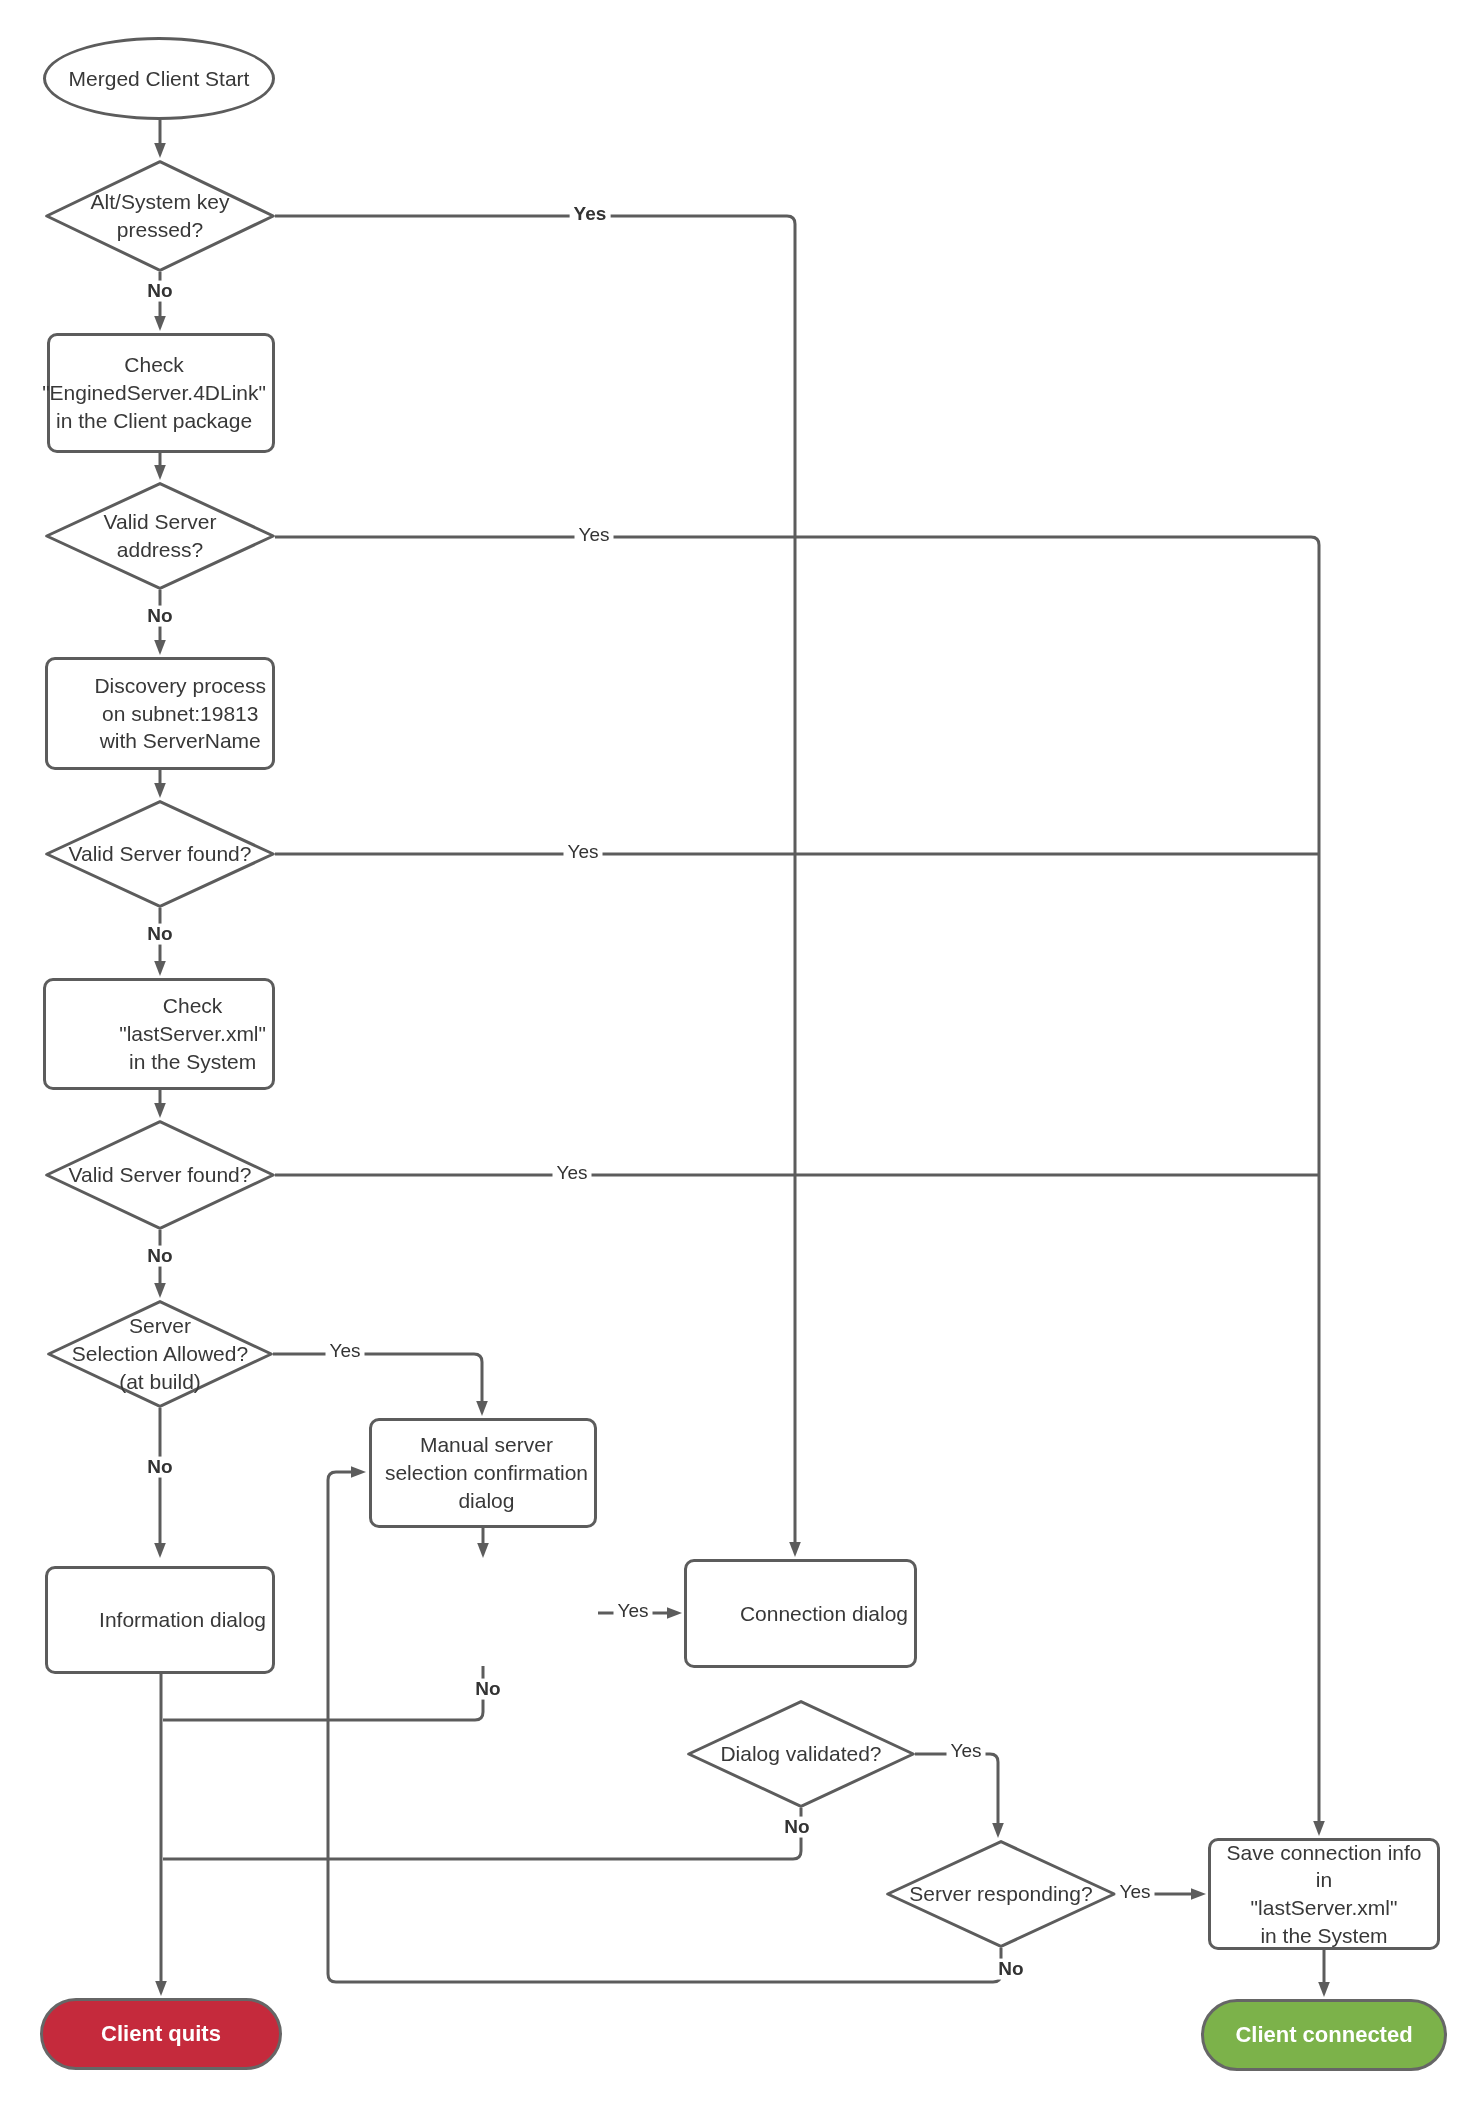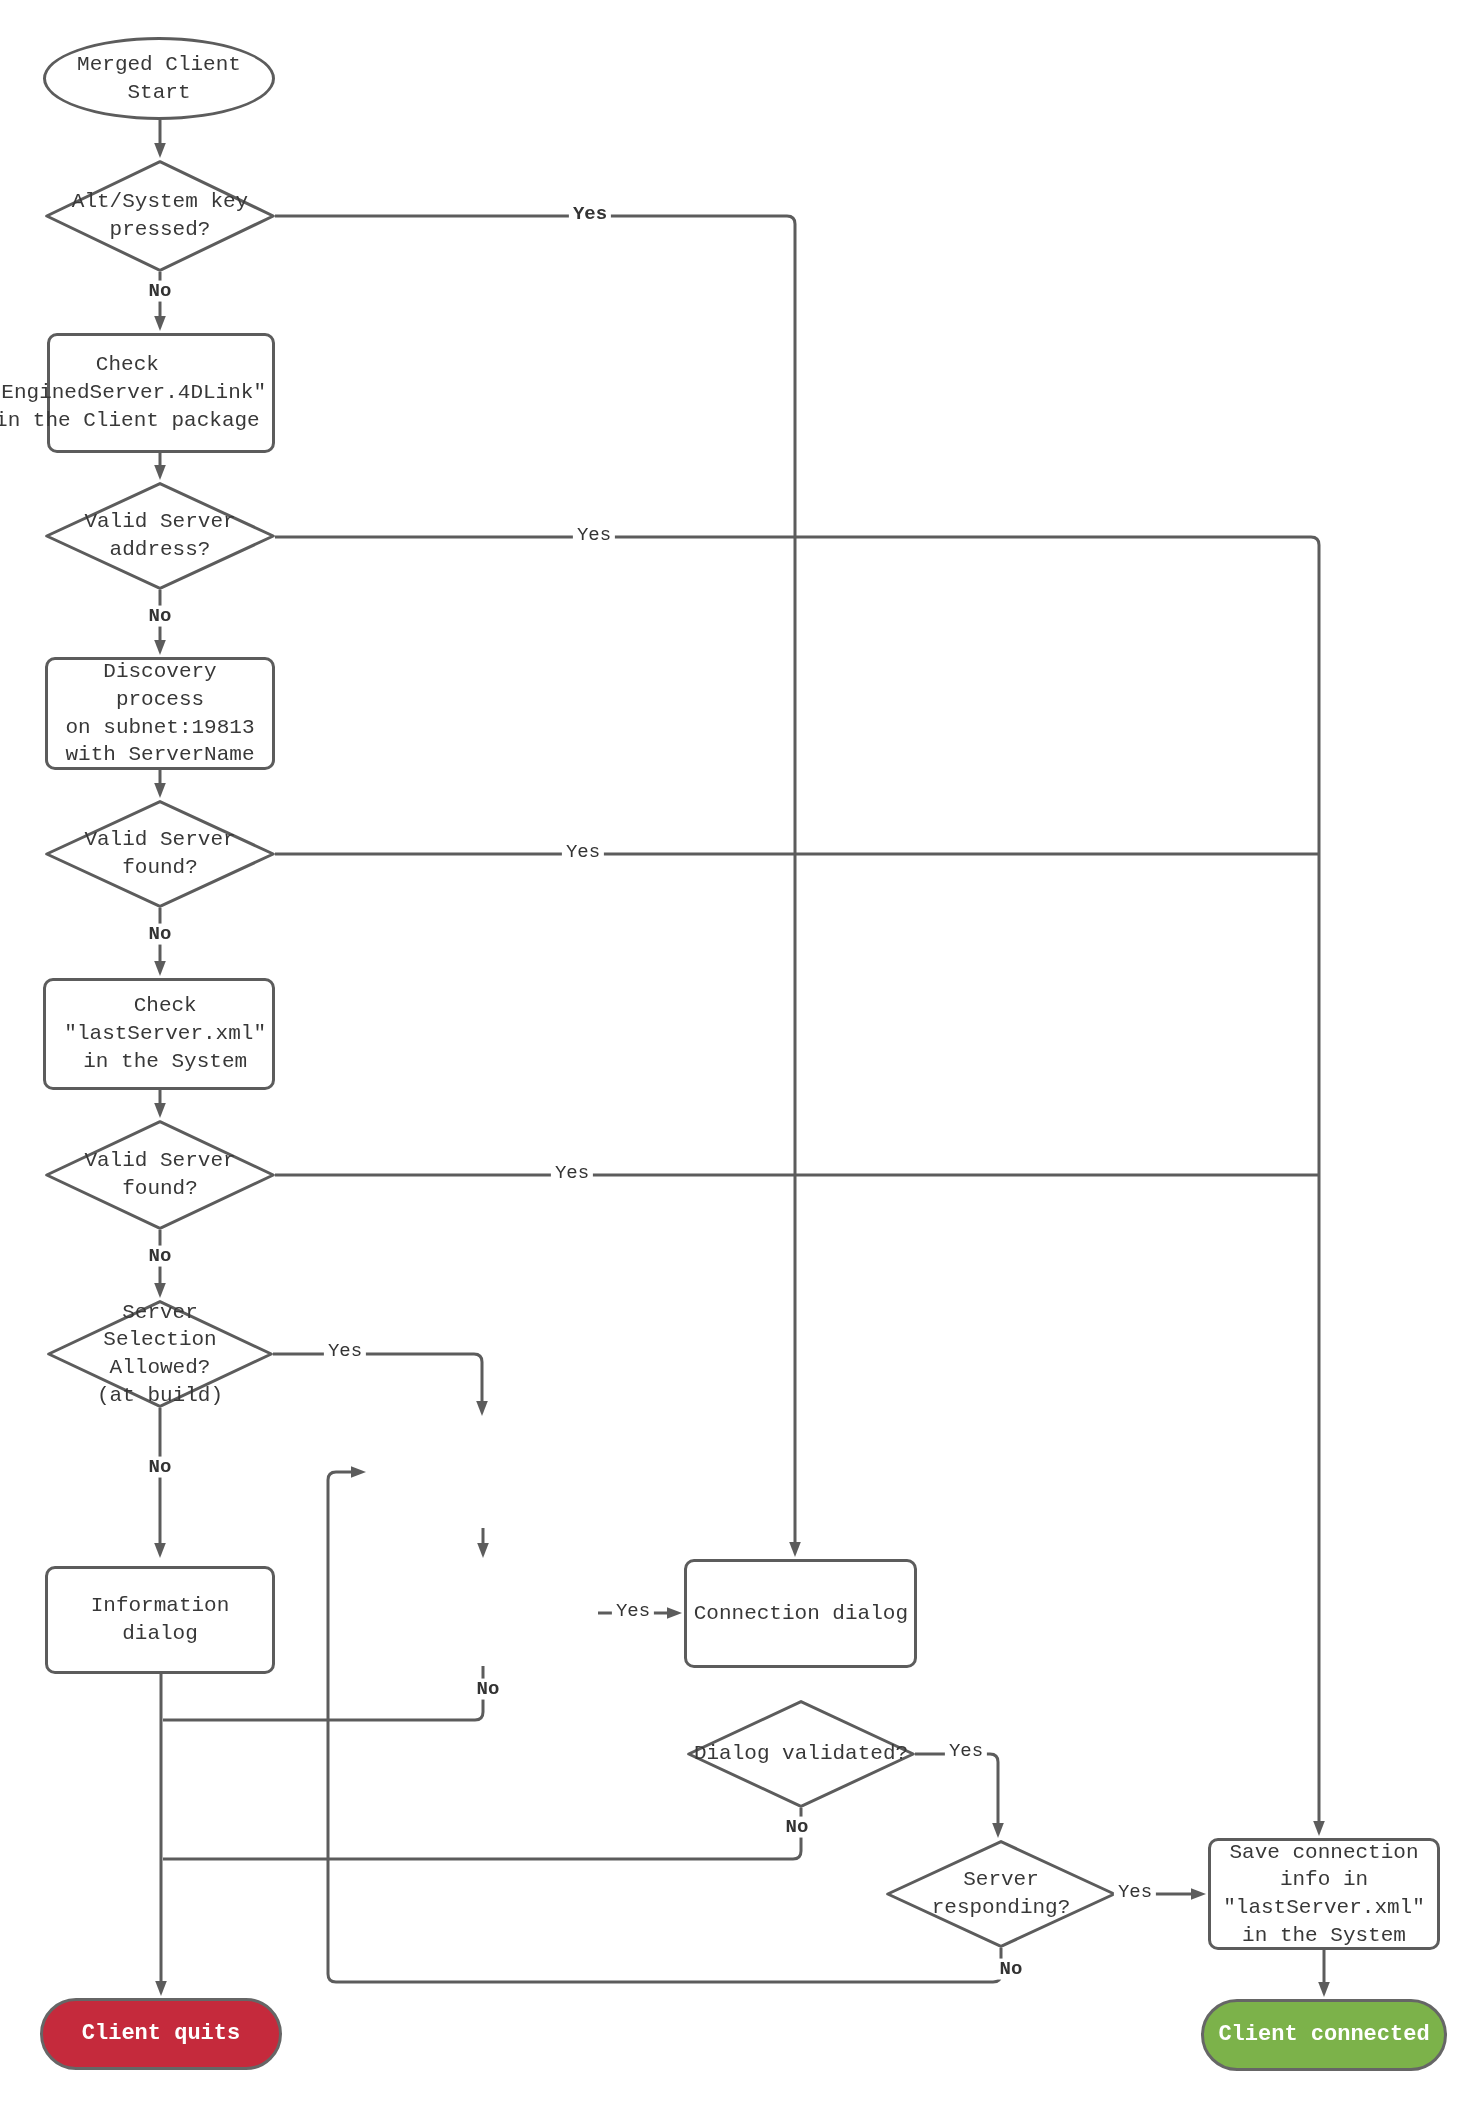--- a/index.html
+++ b/index.html
@@ -1,18 +1,18 @@
 <!DOCTYPE html>
 <html><head>
 <meta charset="utf-8">
 <style>
   html,body { margin:0; padding:0; background:#ffffff; }
   #stage {
     position:relative; width:1484px; height:2113px; background:#ffffff;
-    font-family:Liberation Mono, monospace; overflow:hidden;
+    font-family:Liberation Sans, sans-serif; overflow:hidden;
   }
   #edge-layer { position:absolute; left:0; top:0; width:1484px; height:2113px; }
   #node-layer, #label-layer { position:absolute; left:0; top:0; width:100%; height:100%; pointer-events:none; }
   .node {
     position:absolute; box-sizing:border-box;
     display:flex; align-items:center; justify-content:center;
     text-align:center; color:#383838;
     font-size:21px; line-height:1.32; white-space:pre-line;
   }
   .shape-rect    { background:#ffffff; border:3px solid #5c5c5c; border-radius:10px;justify-content:flex-end; }
@@ -145,20 +145,23 @@
 "lastServer.xml"
 in the System</span></div>
       <div class="node shape-diamond" style="left: 45px; top: 1120px; width: 230px; height: 110px;"><svg class="diamond-svg" viewBox="0 0 200 100" preserveAspectRatio="none">
           <polygon points="100,1.5 198.5,50 100,98.5 1.5,50" fill="#ffffff" stroke="#5c5c5c" stroke-width="3" stroke-linejoin="round" vector-effect="non-scaling-stroke"></polygon>
         </svg><span class="node-label">Valid Server found?</span></div>
       <div class="node shape-diamond" style="left: 47px; top: 1300px; width: 226px; height: 108px;"><svg class="diamond-svg" viewBox="0 0 200 100" preserveAspectRatio="none">
           <polygon points="100,1.5 198.5,50 100,98.5 1.5,50" fill="#ffffff" stroke="#5c5c5c" stroke-width="3" stroke-linejoin="round" vector-effect="non-scaling-stroke"></polygon>
         </svg><span class="node-label">Server
 Selection Allowed?
 (at build)</span></div>
+      <div class="node shape-rect" style="left: 369px; top: 1418px; width: 228px; height: 110px;"><span class="node-label">Manual server
+selection confirmation
+dialog</span></div>
       <div class="node shape-rect" style="left: 45px; top: 1560px; width: 230px; height: 108px; margin-top: 6px;"><span class="node-label">Information dialog</span></div>
       <div class="node shape-rect" style="left: 684px; top: 1559px; width: 233px; height: 109px;"><span class="node-label">Connection dialog</span></div>
       <div class="node shape-diamond" style="left: 687px; top: 1700px; width: 228px; height: 108px;"><svg class="diamond-svg" viewBox="0 0 200 100" preserveAspectRatio="none">
           <polygon points="100,1.5 198.5,50 100,98.5 1.5,50" fill="#ffffff" stroke="#5c5c5c" stroke-width="3" stroke-linejoin="round" vector-effect="non-scaling-stroke"></polygon>
         </svg><span class="node-label">Dialog validated?</span></div>
       <div class="node shape-diamond" style="left: 886px; top: 1840px; width: 230px; height: 108px;"><svg class="diamond-svg" viewBox="0 0 200 100" preserveAspectRatio="none">
           <polygon points="100,1.5 198.5,50 100,98.5 1.5,50" fill="#ffffff" stroke="#5c5c5c" stroke-width="3" stroke-linejoin="round" vector-effect="non-scaling-stroke"></polygon>
         </svg><span class="node-label">Server responding?</span></div>
       <div class="node shape-rect" style="left: 1208px; top: 1838px; width: 232px; height: 112px;"><span class="node-label">Save connection info in
 "lastServer.xml"

